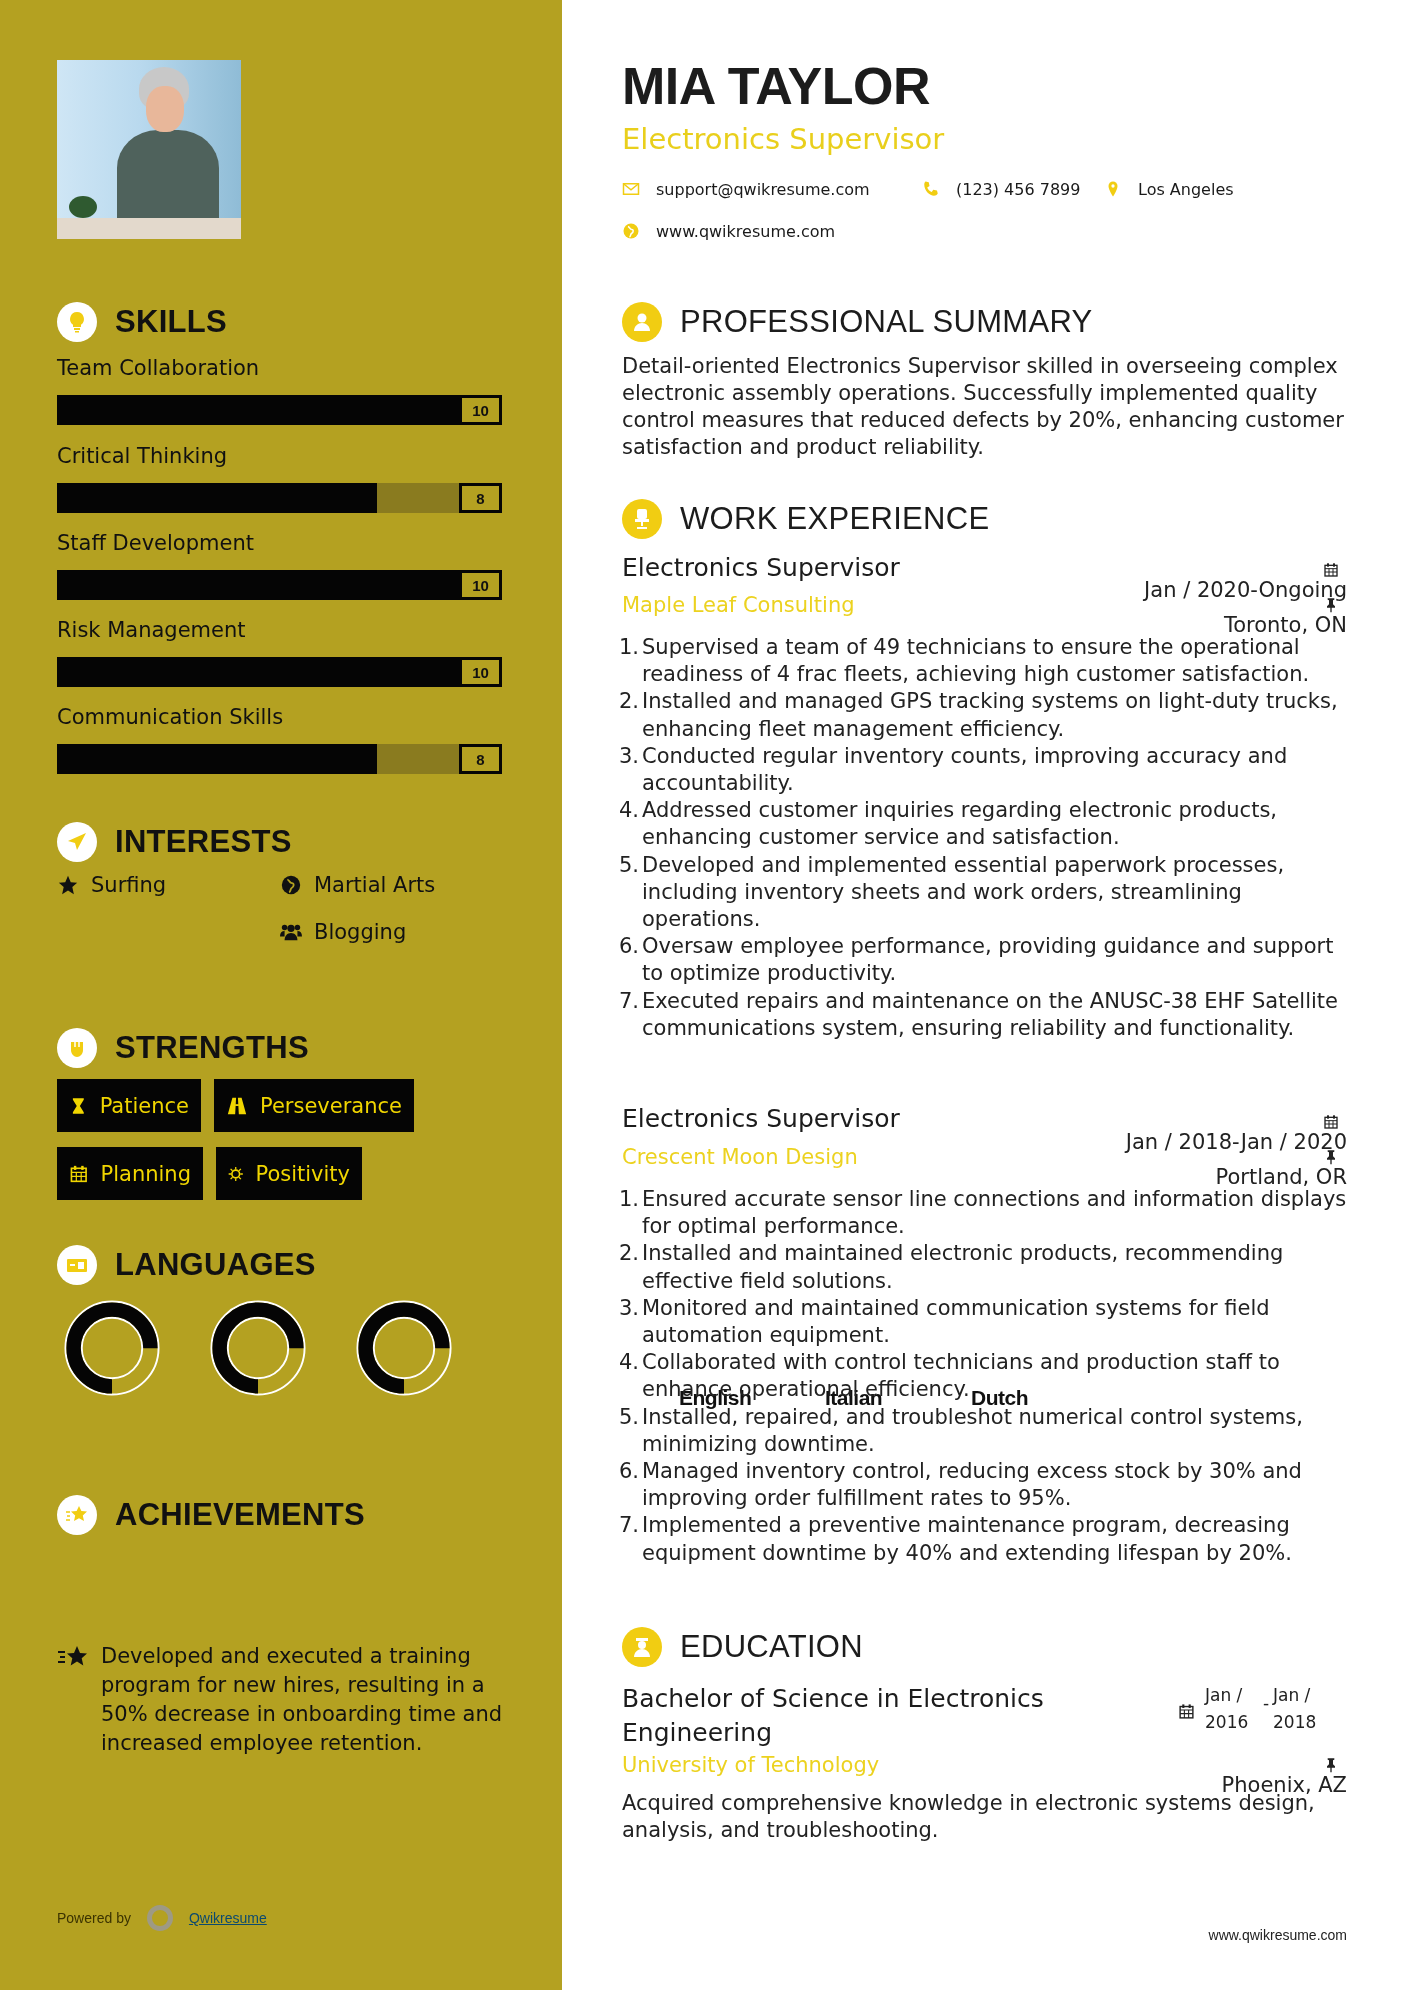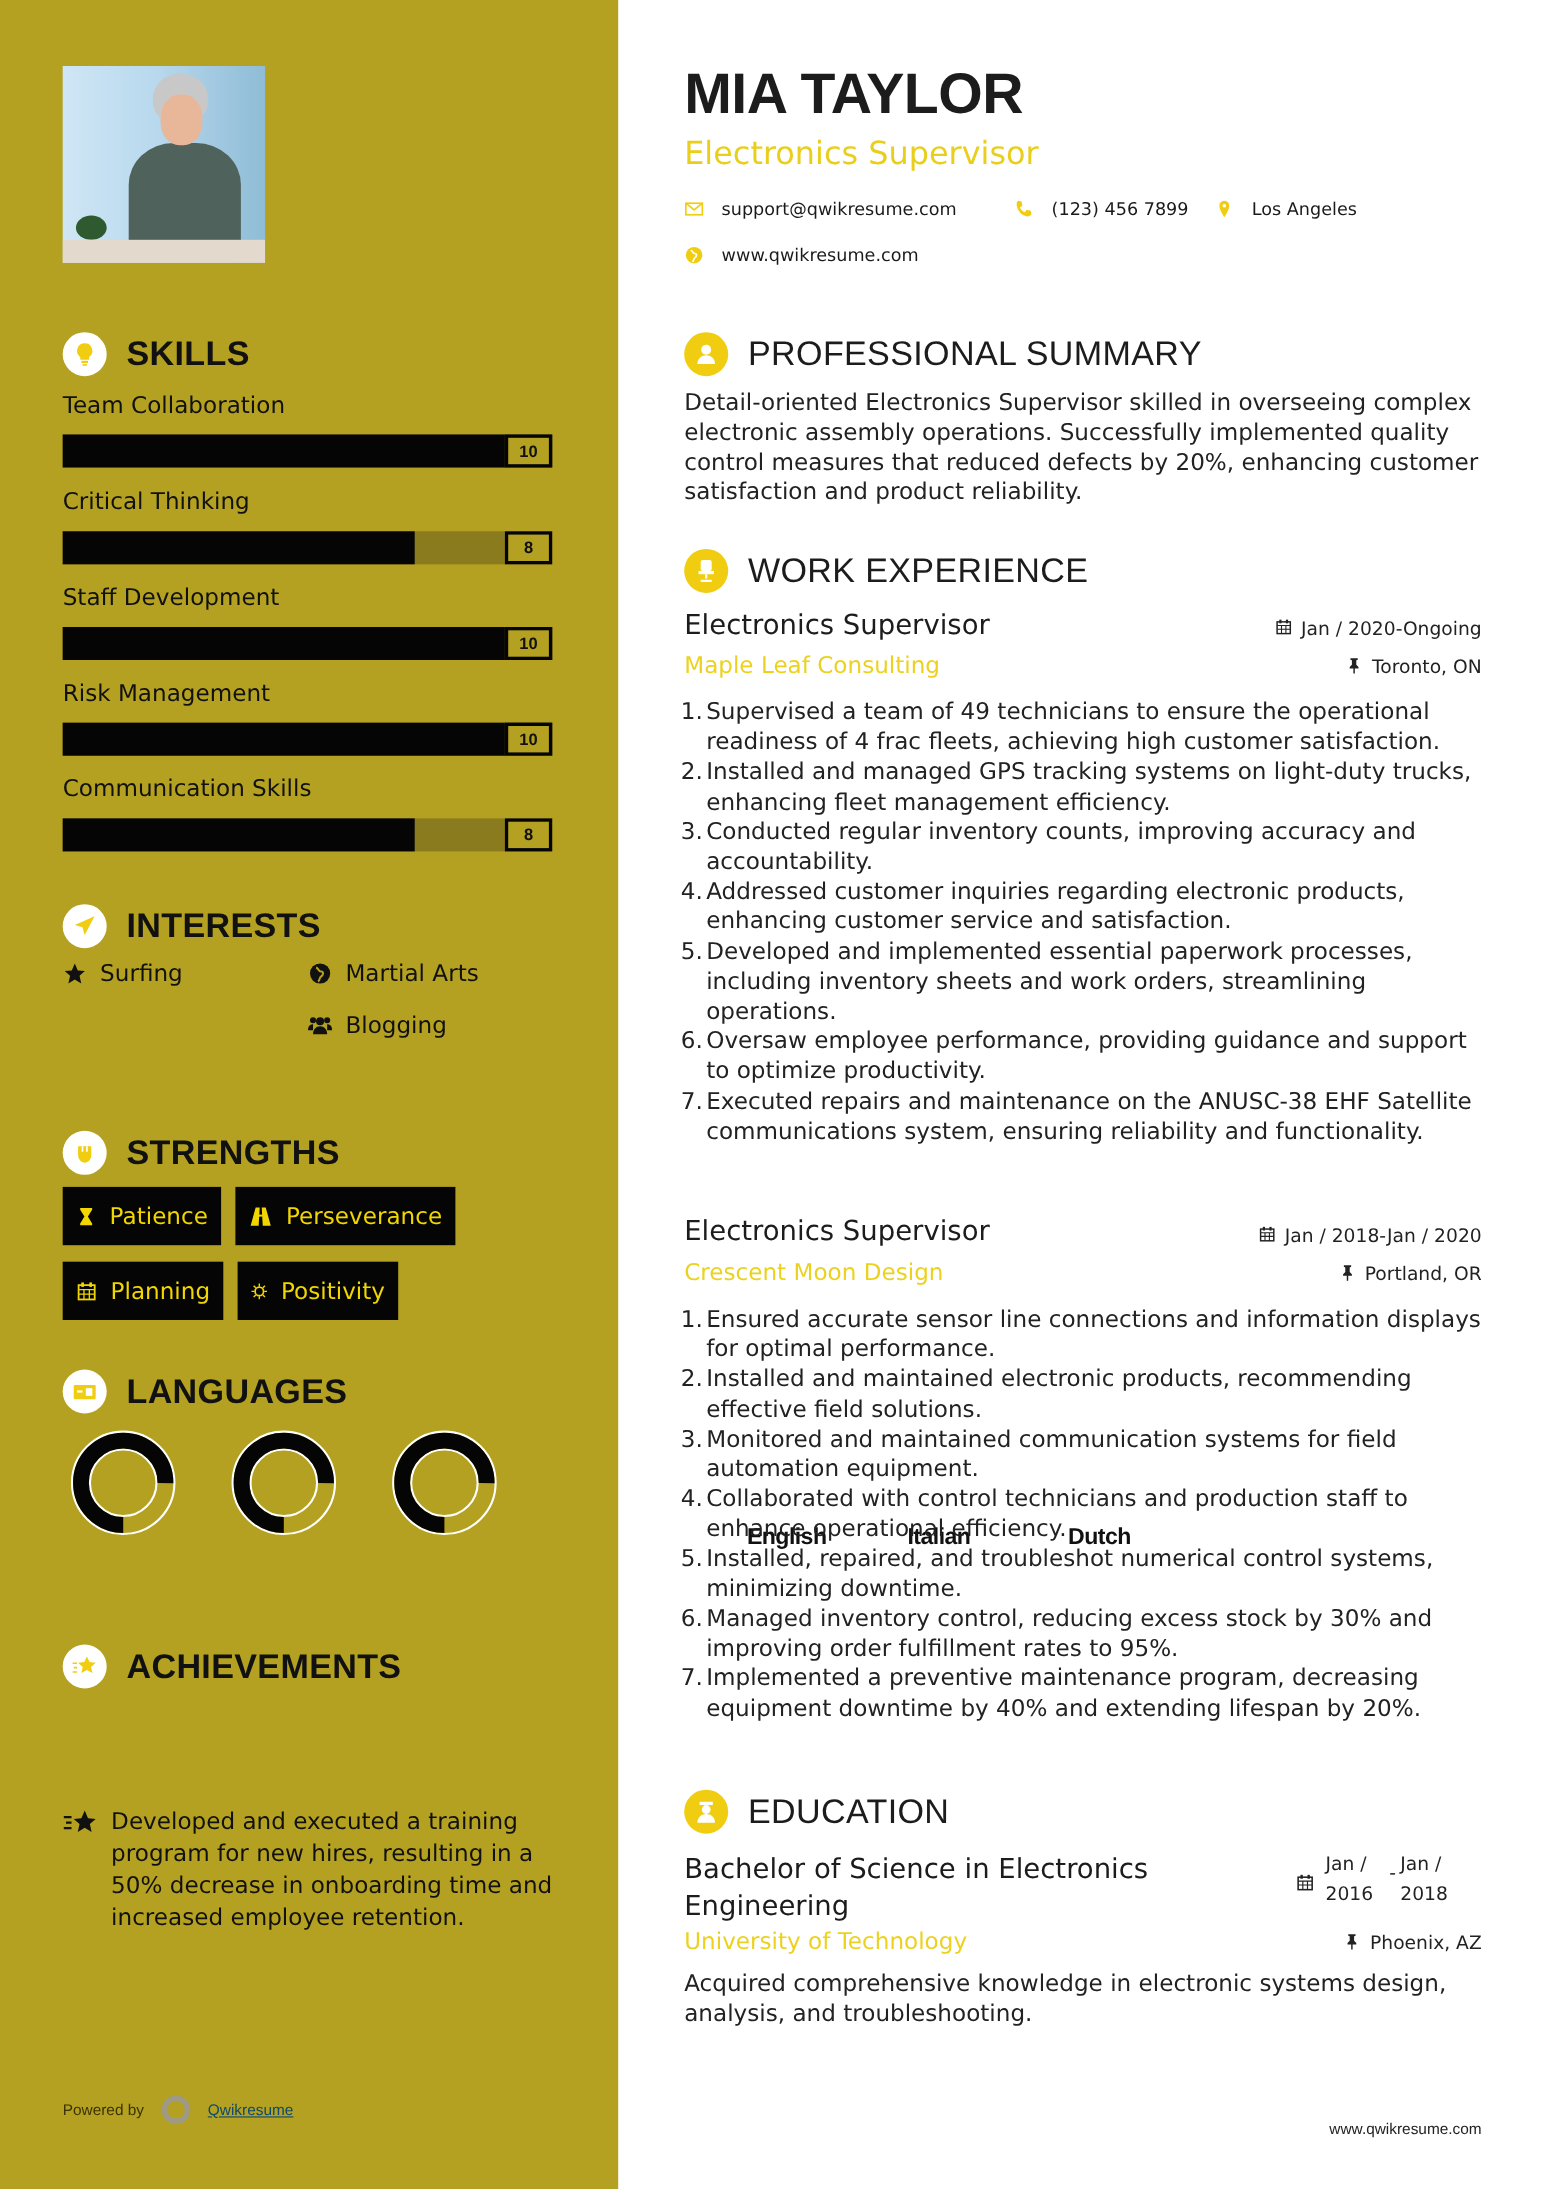--- a/index.html
+++ b/index.html
@@ -43,33 +43,33 @@
   .ach svg { width: 32px; height: 28px; margin-right: 12px; flex-shrink: 0; margin-top: 2px; }
   .ach .txt { font-size: 21px; line-height: 29px; color: #111; }
 
   .powered { position: absolute; left: 57px; top: 1905px; display: flex; align-items: center; font-family: "Liberation Sans", sans-serif; font-size: 14px; color: #3b3300; }
   .powered .q { width: 26px; height: 26px; border-radius: 50%; border: 5px solid #9e9a84; margin: 0 16px 0 16px; }
   .powered .link { text-decoration: underline; color: #0c4a6e; }
 
   
   .name { position: absolute; left: 622px; top: 56px; font-family: "Liberation Sans", sans-serif; font-weight: bold; font-size: 52px; color: #1c1c1c; letter-spacing: -0.5px; }
   .role { position: absolute; left: 622px; top: 122px; font-size: 29px; color: #e9cf1c; }
-  .contact { position: absolute; display: flex; align-items: flex-end; white-space: nowrap; }
+  .contact { position: absolute; display: flex; align-items: flex-start; white-space: nowrap; }
   .contact svg { width: 18px; height: 18px; margin-right: 16px; }
 
   .m-head { position: absolute; left: 622px; display: flex; align-items: center; }
   .m-head .circle { width: 40px; height: 40px; border-radius: 50%; background: #f1cd12; display: flex; align-items: center; justify-content: center; margin-right: 18px; }
   .m-head .circle svg { width: 24px; height: 24px; }
   .m-head .title { font-family: "Liberation Sans", sans-serif; font-size: 31px; color: #1c1c1c; letter-spacing: 0.3px; }
 
   .para { position: absolute; left: 622px; width: 725px; font-size: 21px; line-height: 27px; color: #222; }
 
   .job-title { position: absolute; left: 622px; font-size: 25px; color: #1c1c1c; }
   .job-company { position: absolute; left: 622px; font-size: 21px; color: #ecd21f; }
-  .job-meta { position: absolute; right: 60px; display: flex; align-items: flex-start; font-size: 17px; color: #222; white-space: nowrap; }
+  .job-meta { position: absolute; right: 60px; display: flex; align-items: flex-end; font-size: 21px; color: #222; white-space: nowrap; flex-direction: column; }
   .job-meta svg { width: 16px; height: 16px; margin-right: 8px; }
 
   .bullets { position: absolute; left: 617px; width: 740px; font-size: 21px; line-height: 27.2px; color: #222; list-style: none; }
   .bullets li { display: flex; }
   .bullets li .num { width: 25px; flex-shrink: 0; text-align: right; padding-right: 3px; }
 
   .edu-date { position: absolute; left: 1178px; top: 1682px; display: flex; align-items: flex-start; font-size: 17px; color: #222; line-height: 27px; }
   .edu-date svg { width: 17px; height: 17px; margin-top: 21px; margin-right: 10px; }
   .edu-date .col { width: 58px; }
   .edu-date .dash { width: 10px; margin-top: 8px; }

